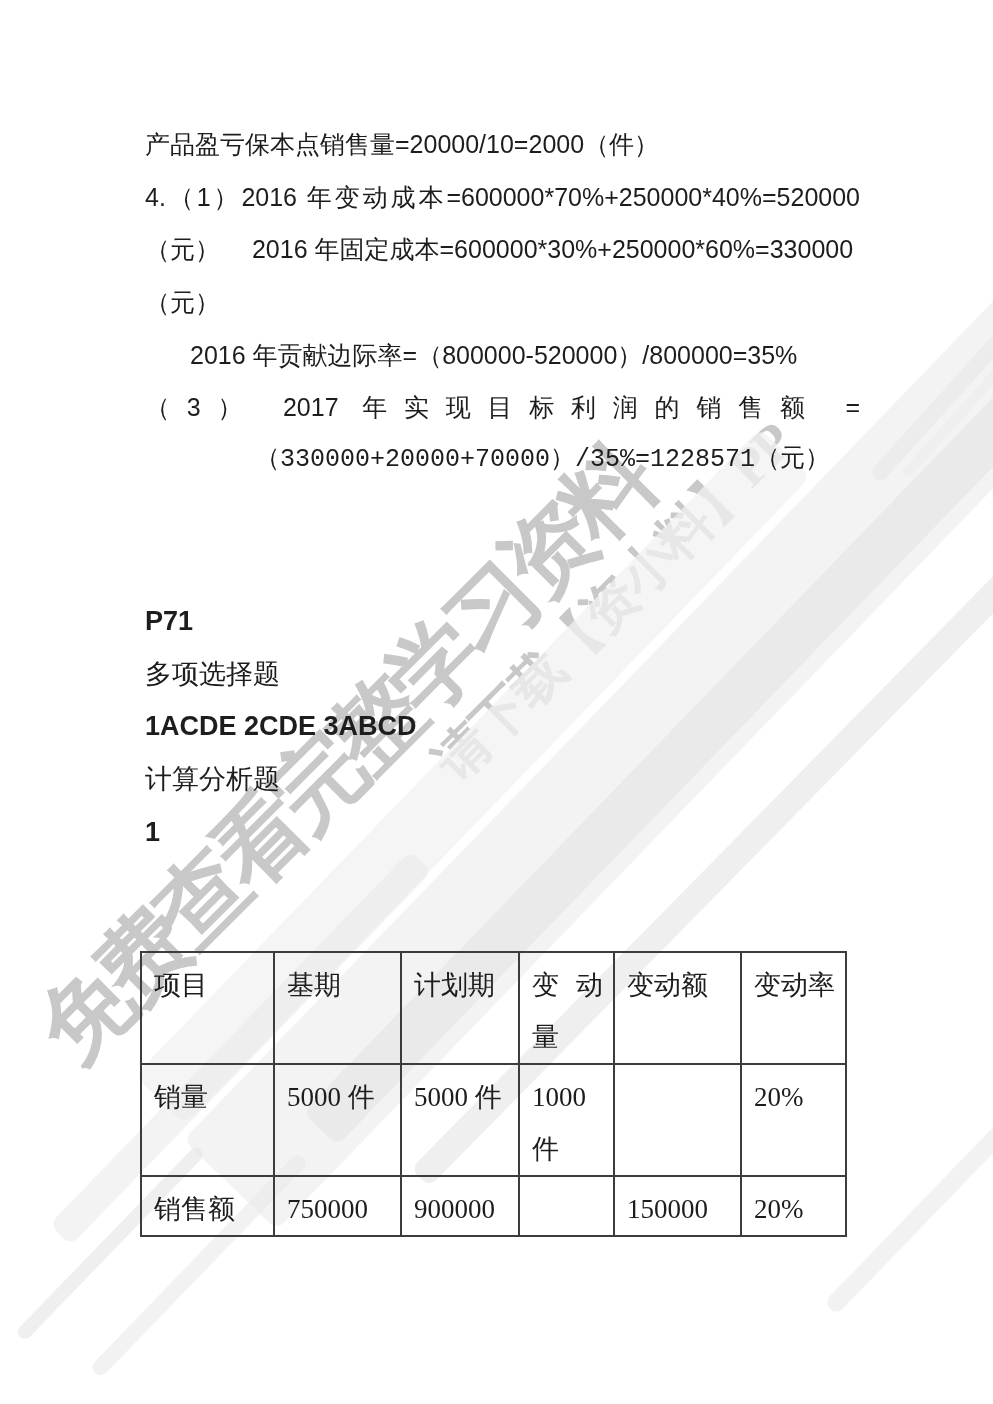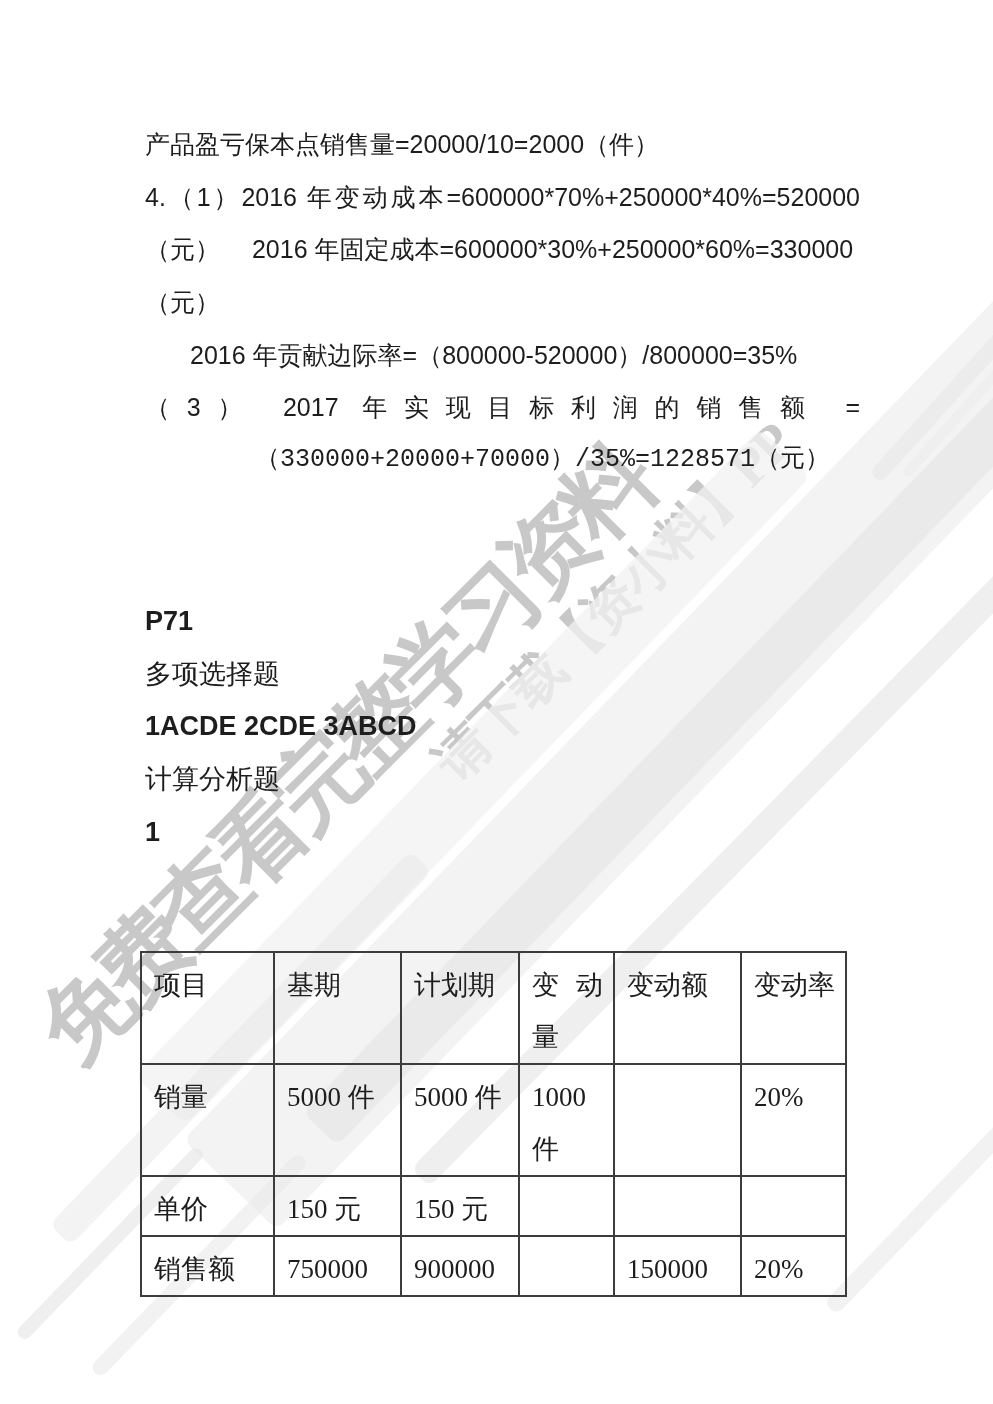--- a/index.html
+++ b/index.html
@@ -152,28 +152,20 @@
       <tbody>
         <tr class="r-tall">
           <td class="row-label">销量</td>
           <td>5000 件</td>
           <td>5000 件</td>
           <td>1000 件</td>
           <td></td>
           <td>20%</td>
         </tr>
         <tr class="r-short">
-          <td class="row-label">单价</td>
-          <td>150 元</td>
-          <td>150 元</td>
-          <td></td>
-          <td></td>
-          <td></td>
-        </tr>
-        <tr class="r-short">
           <td class="row-label">销售额</td>
           <td>750000</td>
           <td>900000</td>
           <td></td>
           <td>150000</td>
           <td>20%</td>
         </tr>
       </tbody>
     </table>
 

